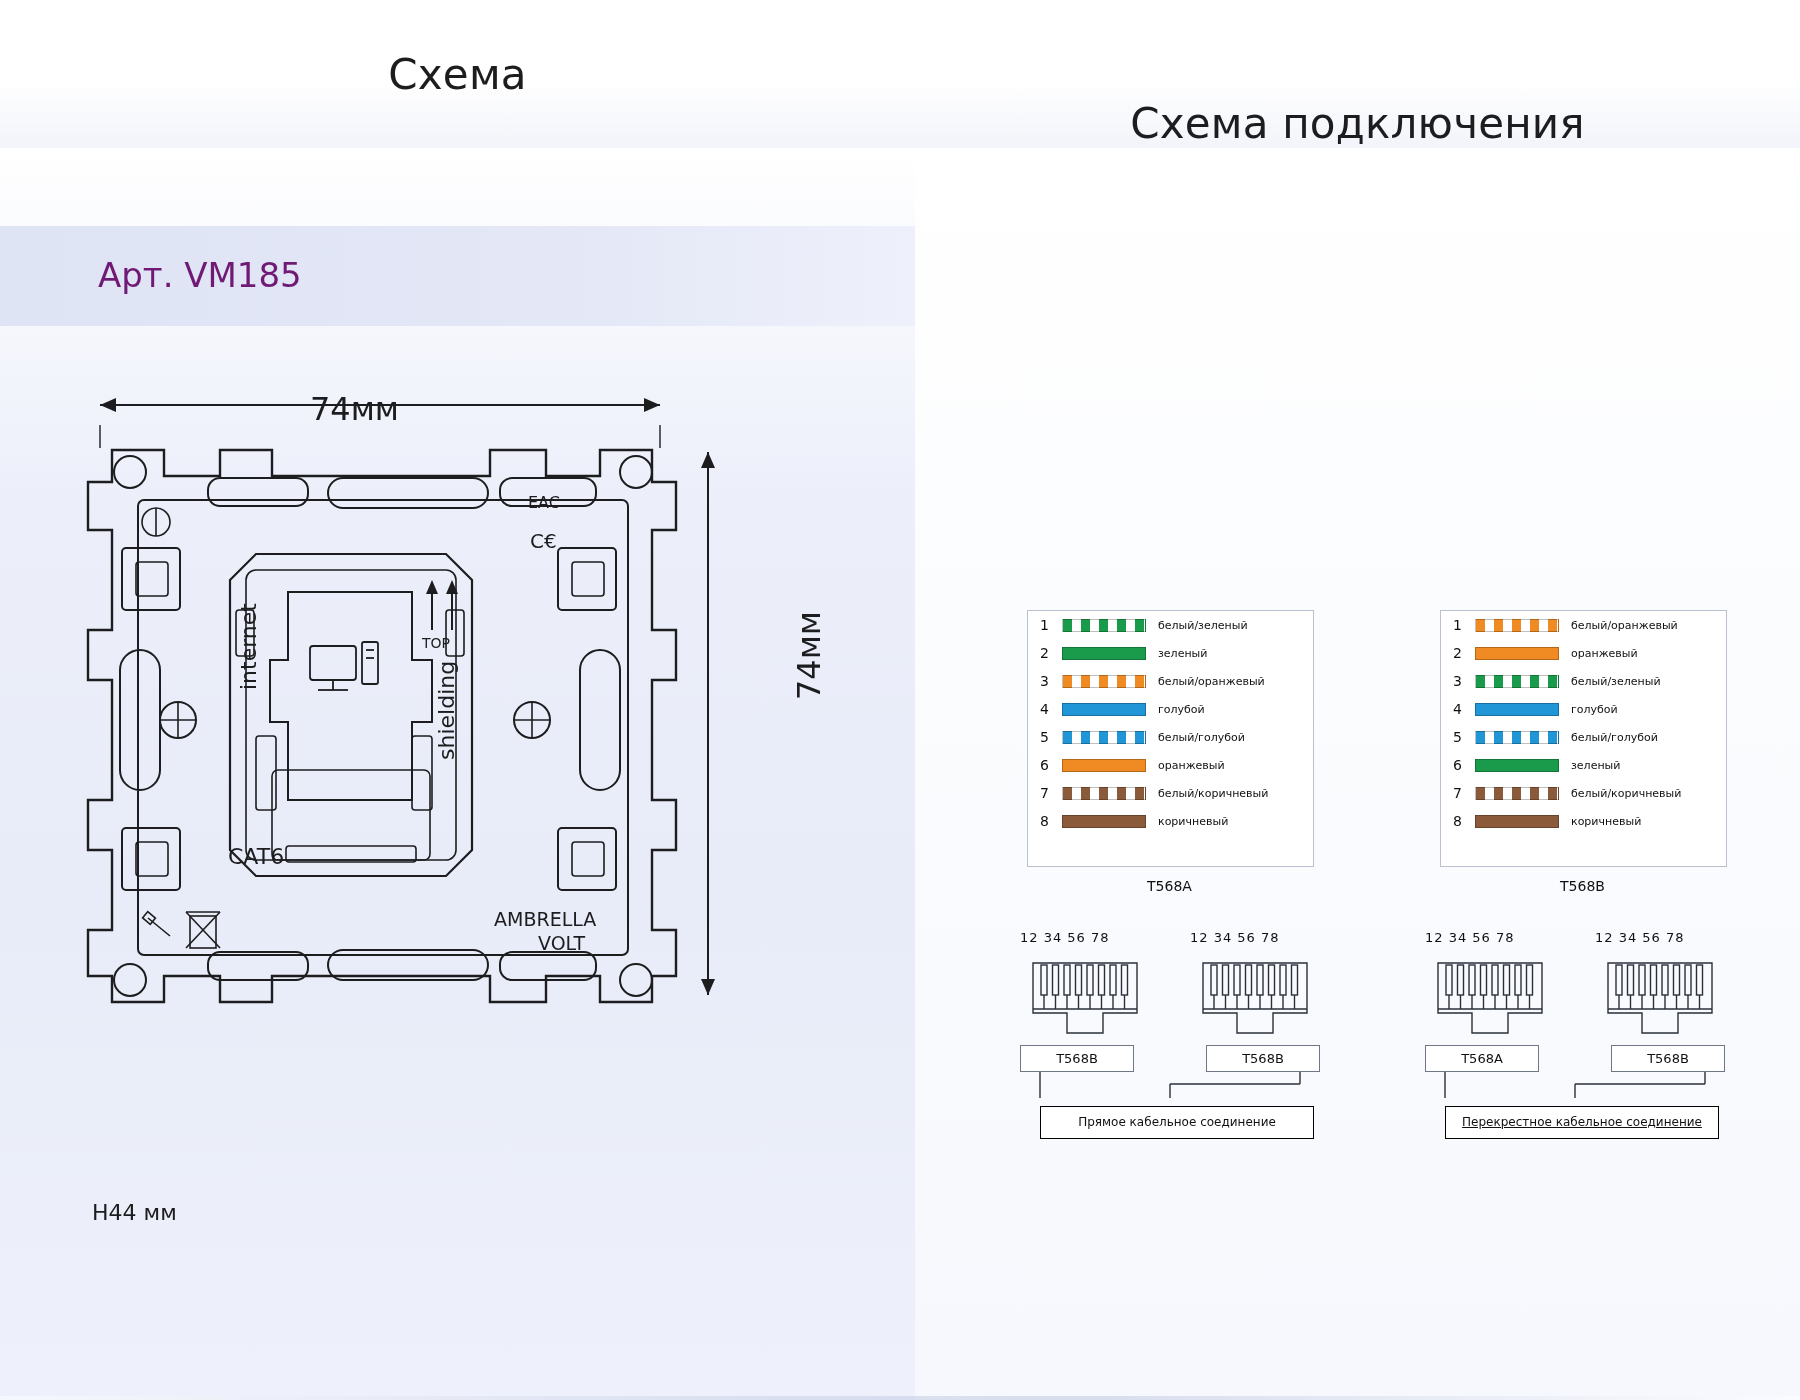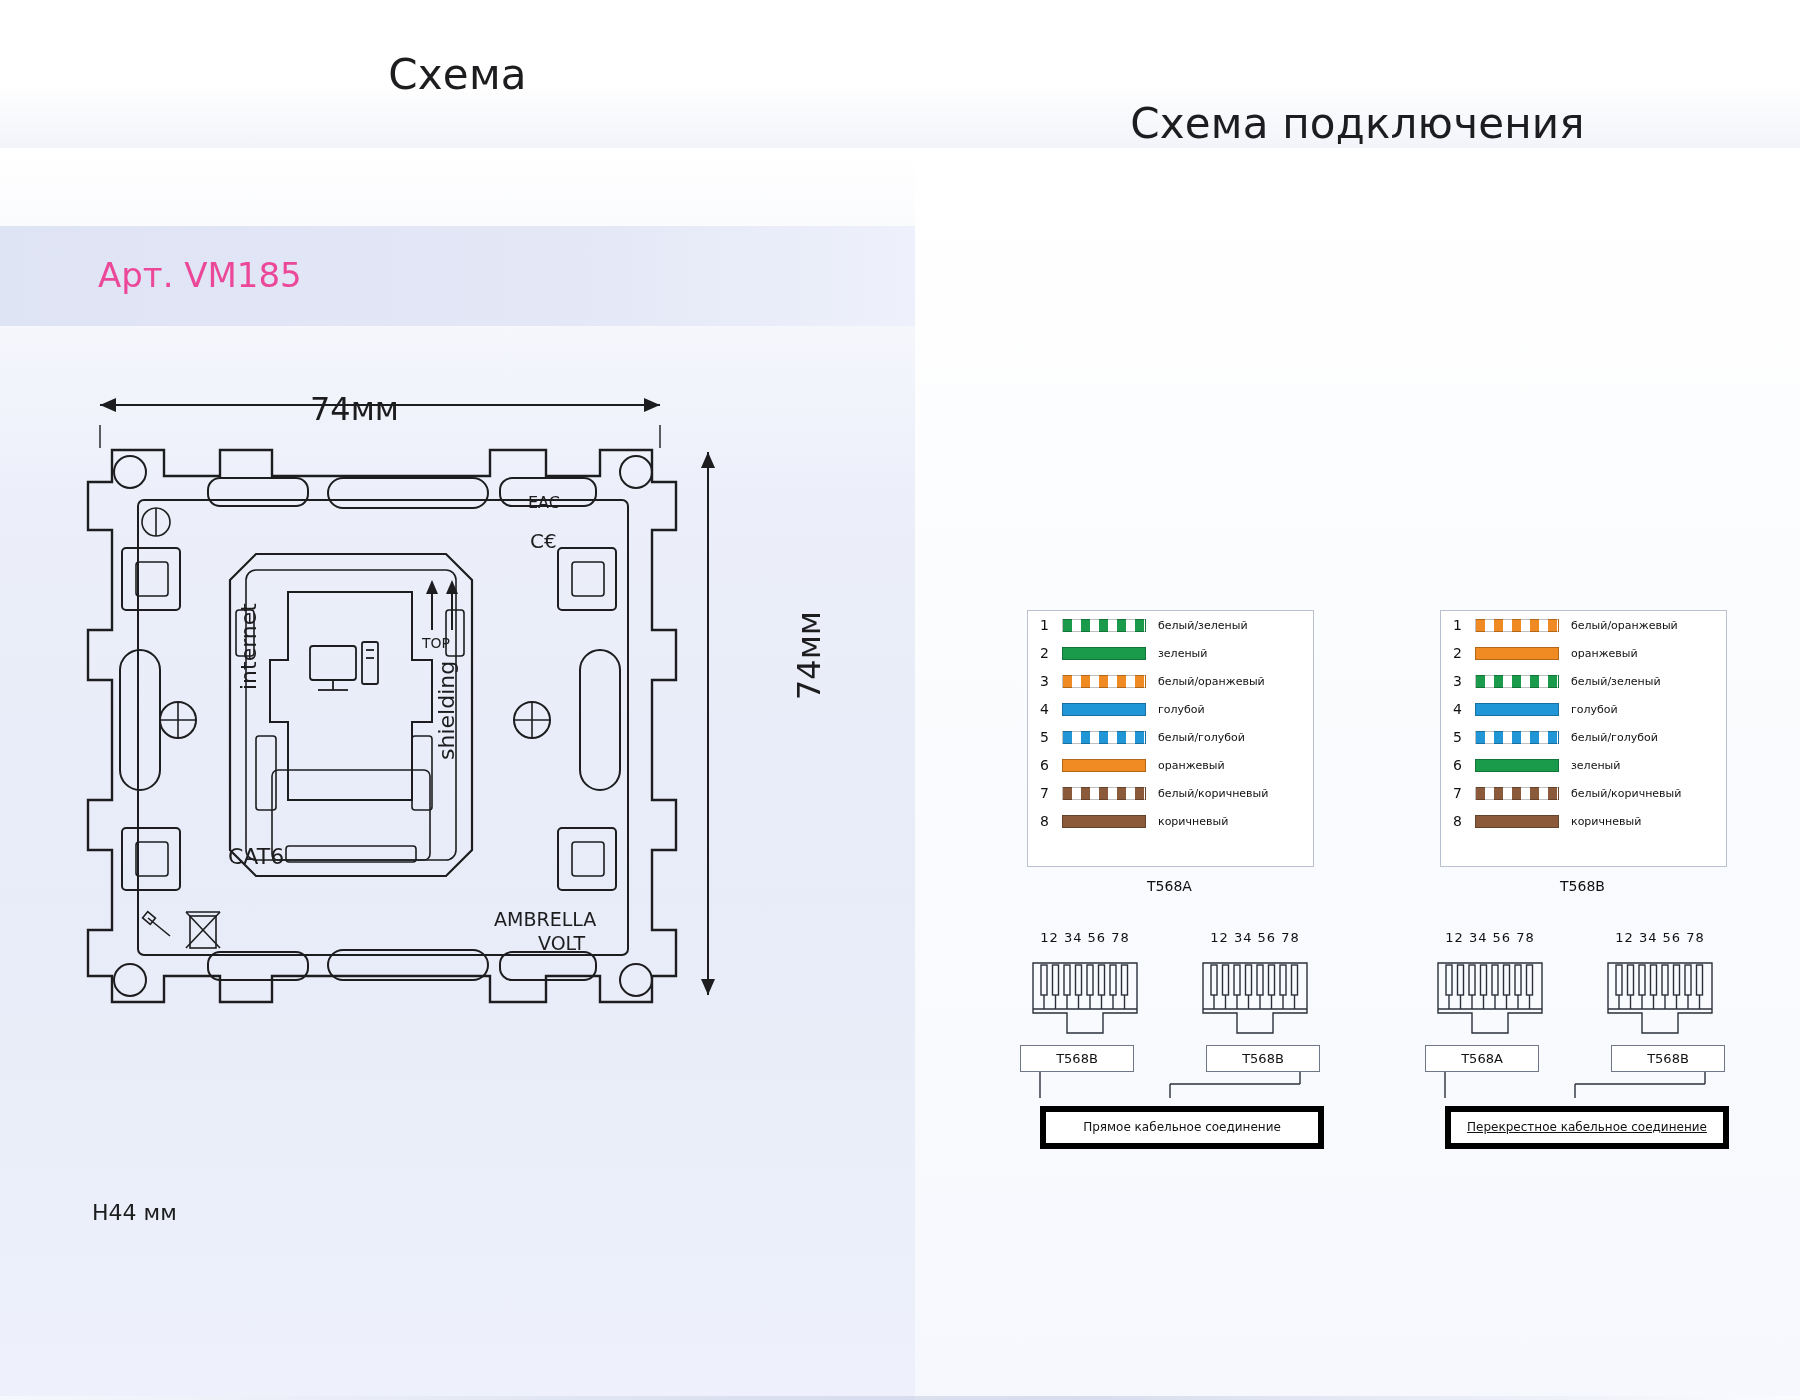--- a/index.html
+++ b/index.html
@@ -32,21 +32,21 @@
   
   .left-panel{
     position:absolute;left:0;top:148px;width:915px;height:1252px;
     background:linear-gradient(180deg,#ffffff 0%,#eceffa 28%,#e8ecf8 60%,#eef1fb 100%);
   }
   .left-strip{
     position:absolute;left:0;top:78px;width:915px;height:100px;
     background:linear-gradient(90deg,#dfe4f5 0%,#e3e7f6 60%,#eef1fb 100%);
   }
   .art-label{
-    position:absolute;left:98px;top:255px;font-size:34px;color:#ec4899;
+    position:absolute;left:98px;top:255px;font-size:34px;color:#701a75;
   }
   .h44-label{
     position:absolute;left:92px;top:1200px;font-size:22px;color:#1d1d1f;
   }
 
   
   .right-panel{
     position:absolute;left:915px;top:148px;width:885px;height:1252px;
     background:linear-gradient(180deg,#ffffff 0%,#fbfcfe 40%,#f6f8fd 100%);
   }
@@ -76,27 +76,27 @@
     position:absolute;font-size:14px;color:#111;text-align:center;width:285px;
   }
   .wt-cap-a{left:1027px;top:878px;}
   .wt-cap-b{left:1440px;top:878px;}
 
   
   .conn-group{position:absolute;}
   .cg-left{left:1020px;top:930px;}
   .cg-right{left:1425px;top:930px;}
 
-  .conn-pins-label{font-size:13px;letter-spacing:1px;color:#111;text-align:center;}
+  .conn-pins-label{font-size:13px;letter-spacing:1px;color:#111;}
   .plug-label{
     border:1px solid #6f7685;font-size:13px;color:#111;text-align:center;
     padding:5px 0;background:#fff;
   }
   .conn-caption{
-    border:6px solid #000000;background:#fff;font-size:12px;color:#111;
+    border:1px solid #000000;background:#fff;font-size:12px;color:#111;
     text-align:center;padding:8px 6px;line-height:1.25;
   }
 
   
   .device-area{position:absolute;left:60px;top:330px;width:800px;height:750px;}
 
   .dim-top-label{position:absolute;left:310px;top:390px;font-size:32px;color:#1d1d1f;}
   .dim-right-label{
     position:absolute;left:790px;top:700px;font-size:32px;color:#1d1d1f;
     transform:rotate(-90deg);transform-origin:left top;

